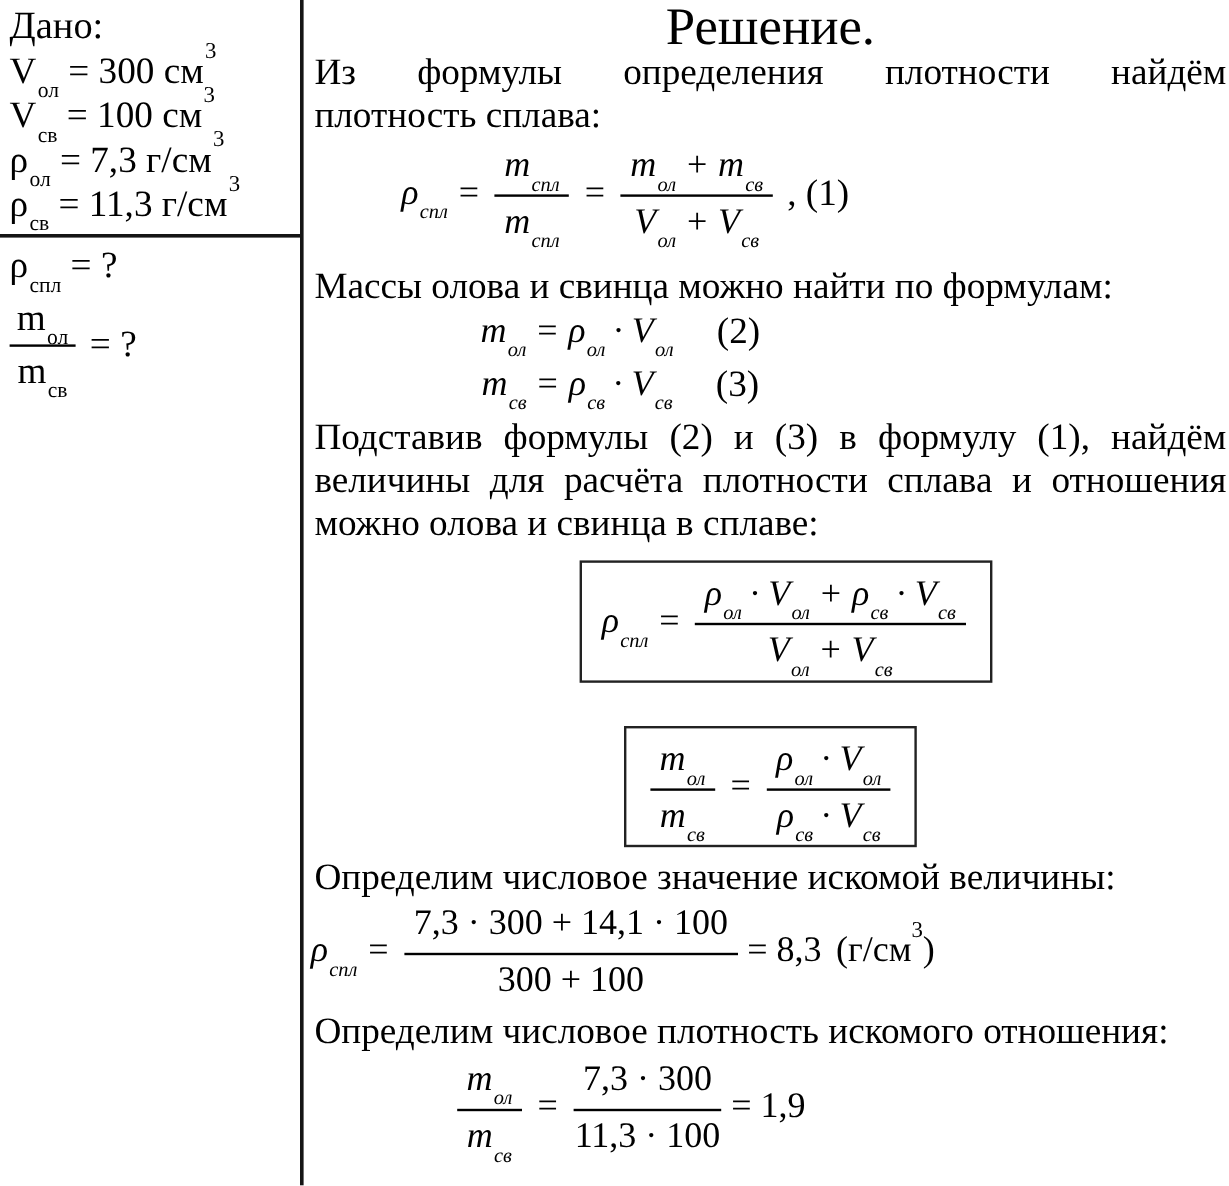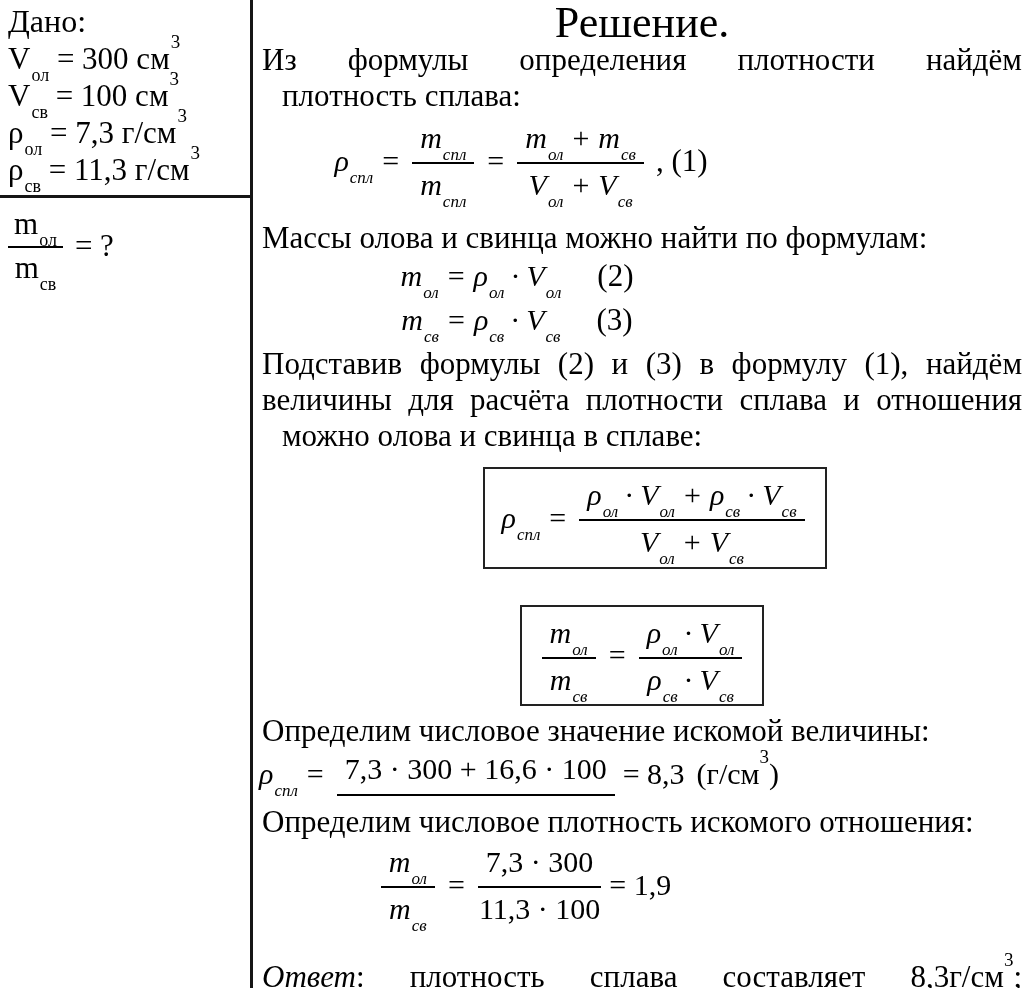--- a/index.html
+++ b/index.html
@@ -49,21 +49,21 @@
     display: block; border-bottom: 2.5px solid #000;
     padding: 0 6px 5px; line-height: 1.05;
   }
   .lfrac .d { display: block; padding-top: 4px; line-height: 1.05; }
 
   
   .sol-title { font-size: 44px; line-height: 38px; text-align: center; margin-top: 2px; }
 
   .pline { font-size: 31px; line-height: 36px; }
   .jline { text-align: justify; text-align-last: justify; }
-  .jlast { text-align: justify; text-align-last: left; margin-left: 20px; }
+  .jlast { text-align: justify; text-align-last: left; }
 
   
   .eqrow {
     display: flex; justify-content: center; align-items: center;
     font-size: 30px;
   }
   .eqinner { display: inline-flex; align-items: center; position: relative; white-space: nowrap; }
   .sh-eq1 { left: -121px; }
   .sh-eq2 { left: -125px; }
   .sh-eq6 { left: -123px; }
@@ -129,20 +129,21 @@
   <div class="left-col">
     <div class="gtitle">Дано:</div>
 
     <div class="gline"><span>V</span><sub>ол</sub><span> = 300 см</span><sup>3</sup></div>
     <div class="gline"><span>V</span><sub>св</sub><span> = 100 см</span><sup>3</sup></div>
     <div class="gline"><span>ρ</span><sub>ол</sub><span> = 7,3 г/см</span><sup>3</sup></div>
     <div class="gline"><span>ρ</span><sub>св</sub><span> = 11,3 г/см</span><sup>3</sup></div>
 
     <div class="hrule"></div>
 
+    <div class="gline"><span>ρ</span><sub>спл</sub><span> = ?</span></div>
 
     <div class="findfrac">
       <span class="lfrac">
         <span class="n"><span>m</span><sub>ол</sub></span>
         <span class="d"><span>m</span><sub>св</sub></span>
       </span>
       <span>= ?</span>
     </div>
   </div>
 
@@ -236,21 +237,22 @@
       </div>
     </div>
 
     <div class="pline p4">Определим числовое значение искомой величины:</div>
 
     <div class="eqrow r-eq6">
       <span class="eqinner sh-eq6">
         <span class="mv"><i>ρ</i><sub>спл</sub></span>
         <span class="op">=</span>
         <span class="frac">
-          <span class="fn">7,3 · 300 + 16,6 · 100</span>
+          <span class="fn">7,3 · 300 + 14,1 · 100</span>
+          <span class="fd">300 + 100</span>
         </span>
         <span class="result">= 8,3</span>
         <span class="unit"><span>(г/см</span><sup>3</sup><span>)</span></span>
       </span>
     </div>
 
     <div class="pline p5">Определим числовое плотность искомого отношения:</div>
 
     <div class="eqrow r-eq7">
       <span class="eqinner sh-eq7">

